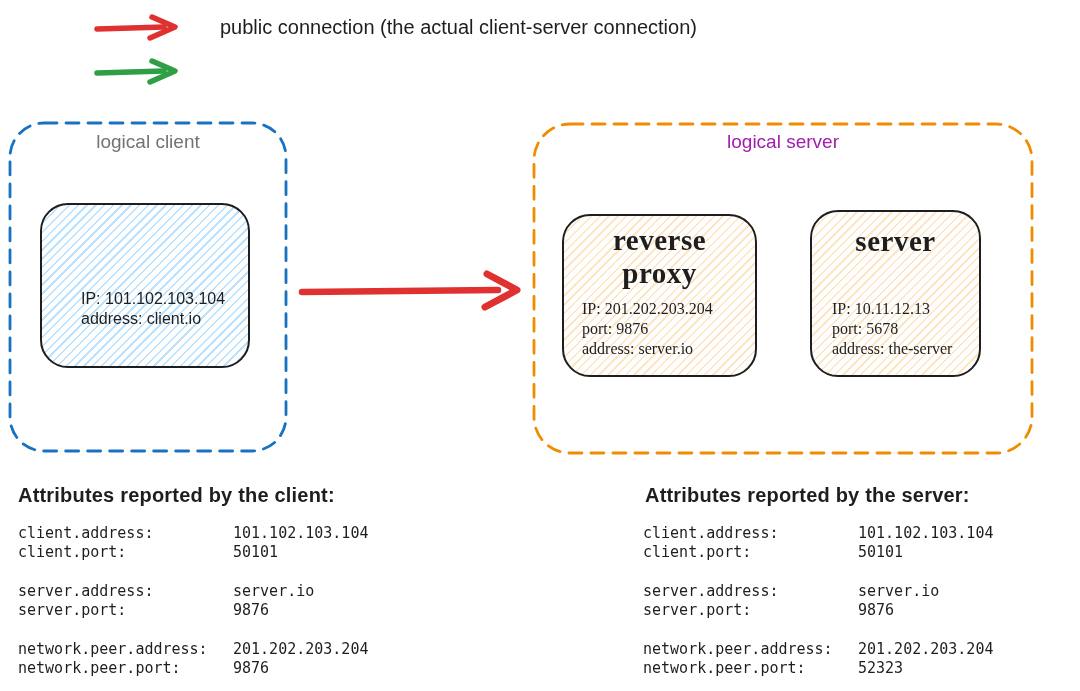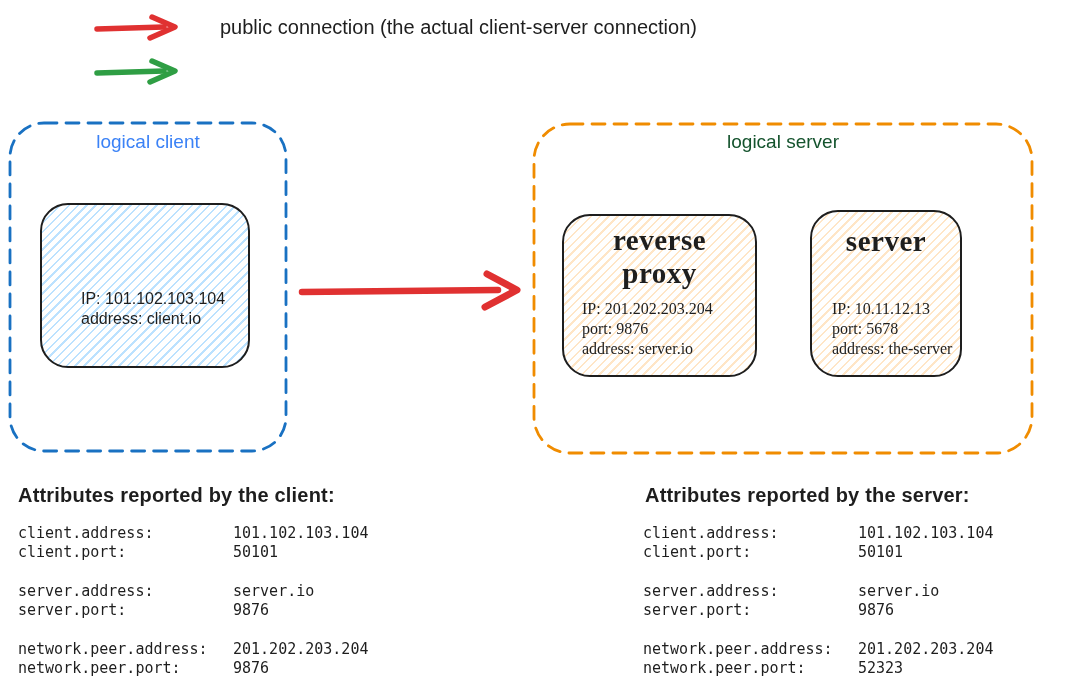--- a/index.html
+++ b/index.html
@@ -8,22 +8,22 @@
     position:relative; width:1080px; height:691px; background:#ffffff;
     font-family:"Liberation Sans", sans-serif; color:#1e1e1e; overflow:hidden;
   }
   .abs { position:absolute; }
 
   
   .legend-label { font-size:20px; line-height:24px; white-space:nowrap; }
 
   
   .group-label { text-align:center; font-size:19px; white-space:nowrap; }
-  .group-label.blue { color:#3b82f6; }
-  .group-label.orange { color:#14532d; }
+  .group-label.blue { color:#737373; }
+  .group-label.orange { color:#a21caf; }
 
   
   .node {
     position:absolute; border:2px solid #1e1e1e; border-radius:28px;
     background:#ffffff;
   }
   .node.blue-hatch {
     background-image: repeating-linear-gradient(135deg,
       rgba(165,216,255,0.75) 0px, rgba(165,216,255,0.75) 1.7px,
       rgba(255,255,255,0) 1.7px, rgba(255,255,255,0) 6.2px);
@@ -88,21 +88,21 @@
 
   <div class="node peach-hatch" style="left:562px; top:214px; width:195px; height:163px;">
     <div class="node-title" style="margin-top:8px; padding:0 30px;">reverse proxy</div>
     <div class="node-lines" style="left:18px; top:83px;">
       <div>IP: 201.202.203.204</div>
       <div>port: 9876</div>
       <div>address: server.io</div>
     </div>
   </div>
 
-  <div class="node peach-hatch" style="left:810px; top:210px; width:152px; height:167px;">
+  <div class="node peach-hatch" style="left:810px; top:210px; width:171px; height:167px;">
     <div class="node-title" style="margin-top:13px;">server</div>
     <div class="node-lines" style="left:20px; top:87px;">
       <div>IP: 10.11.12.13</div>
       <div>port: 5678</div>
       <div>address: the-server</div>
     </div>
   </div>
 
   <div class="abs attr-title" style="left:18px; top:484px;">Attributes reported by the client:</div>
   <div class="abs attr-rows" style="left:18px; top:524px;">

